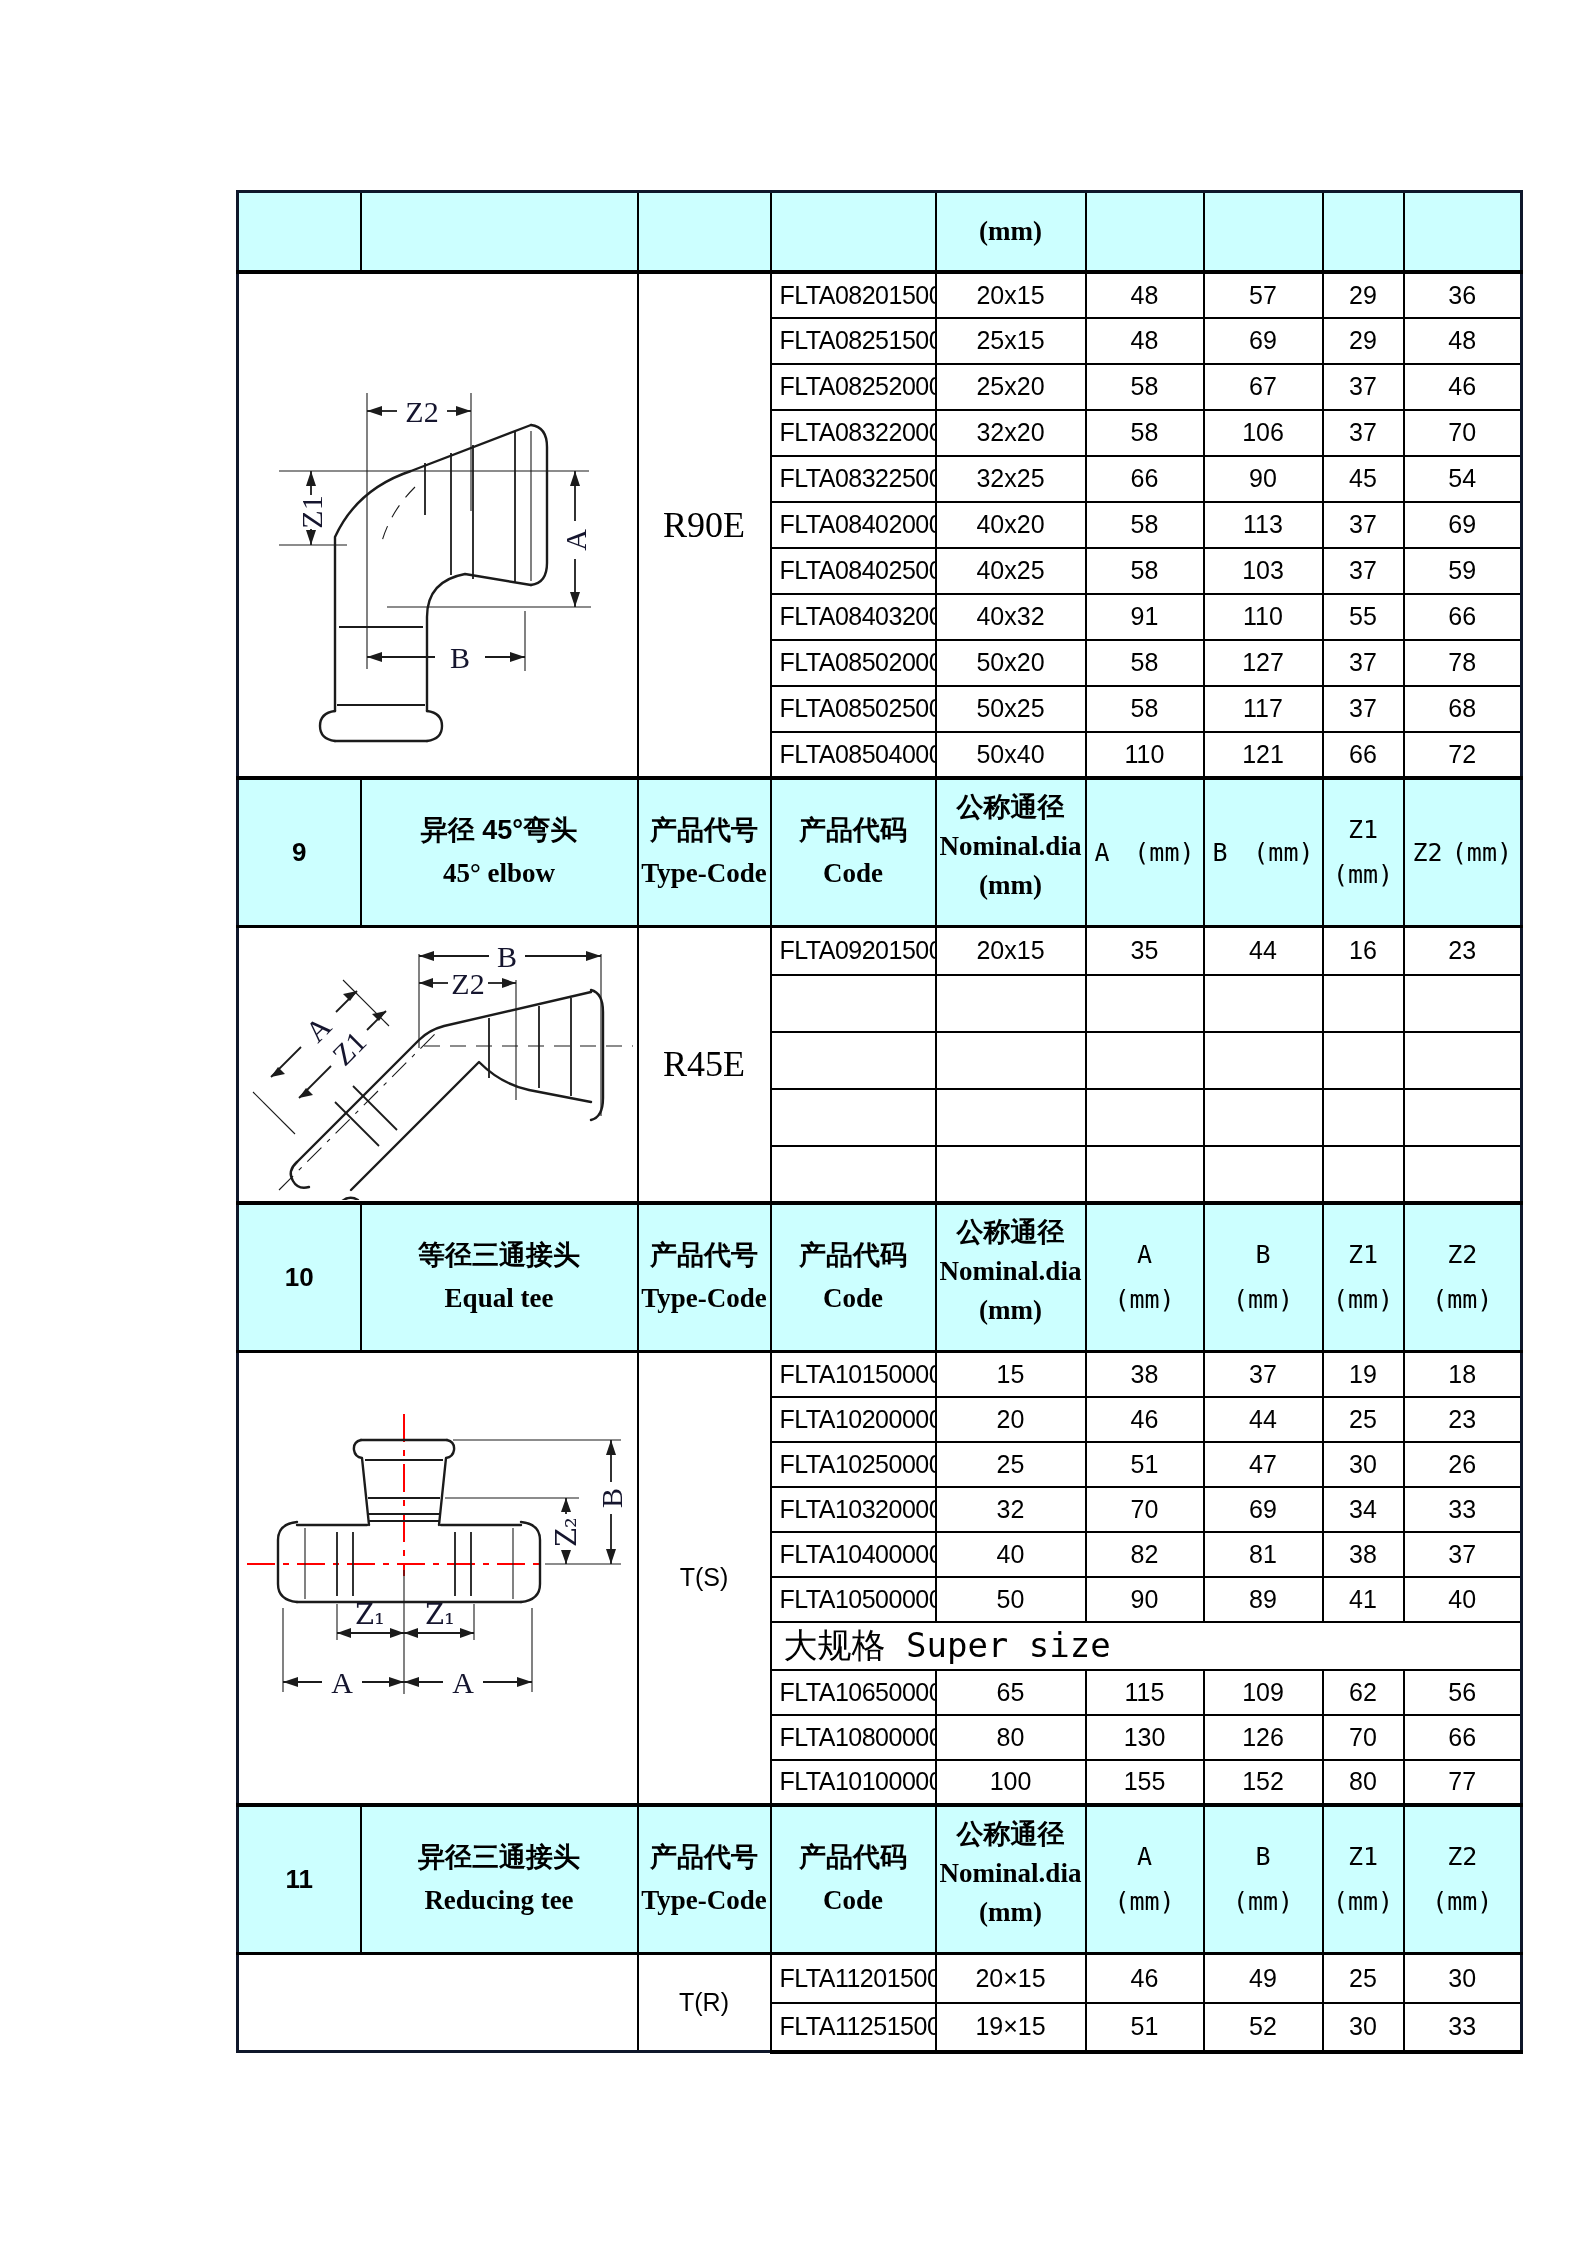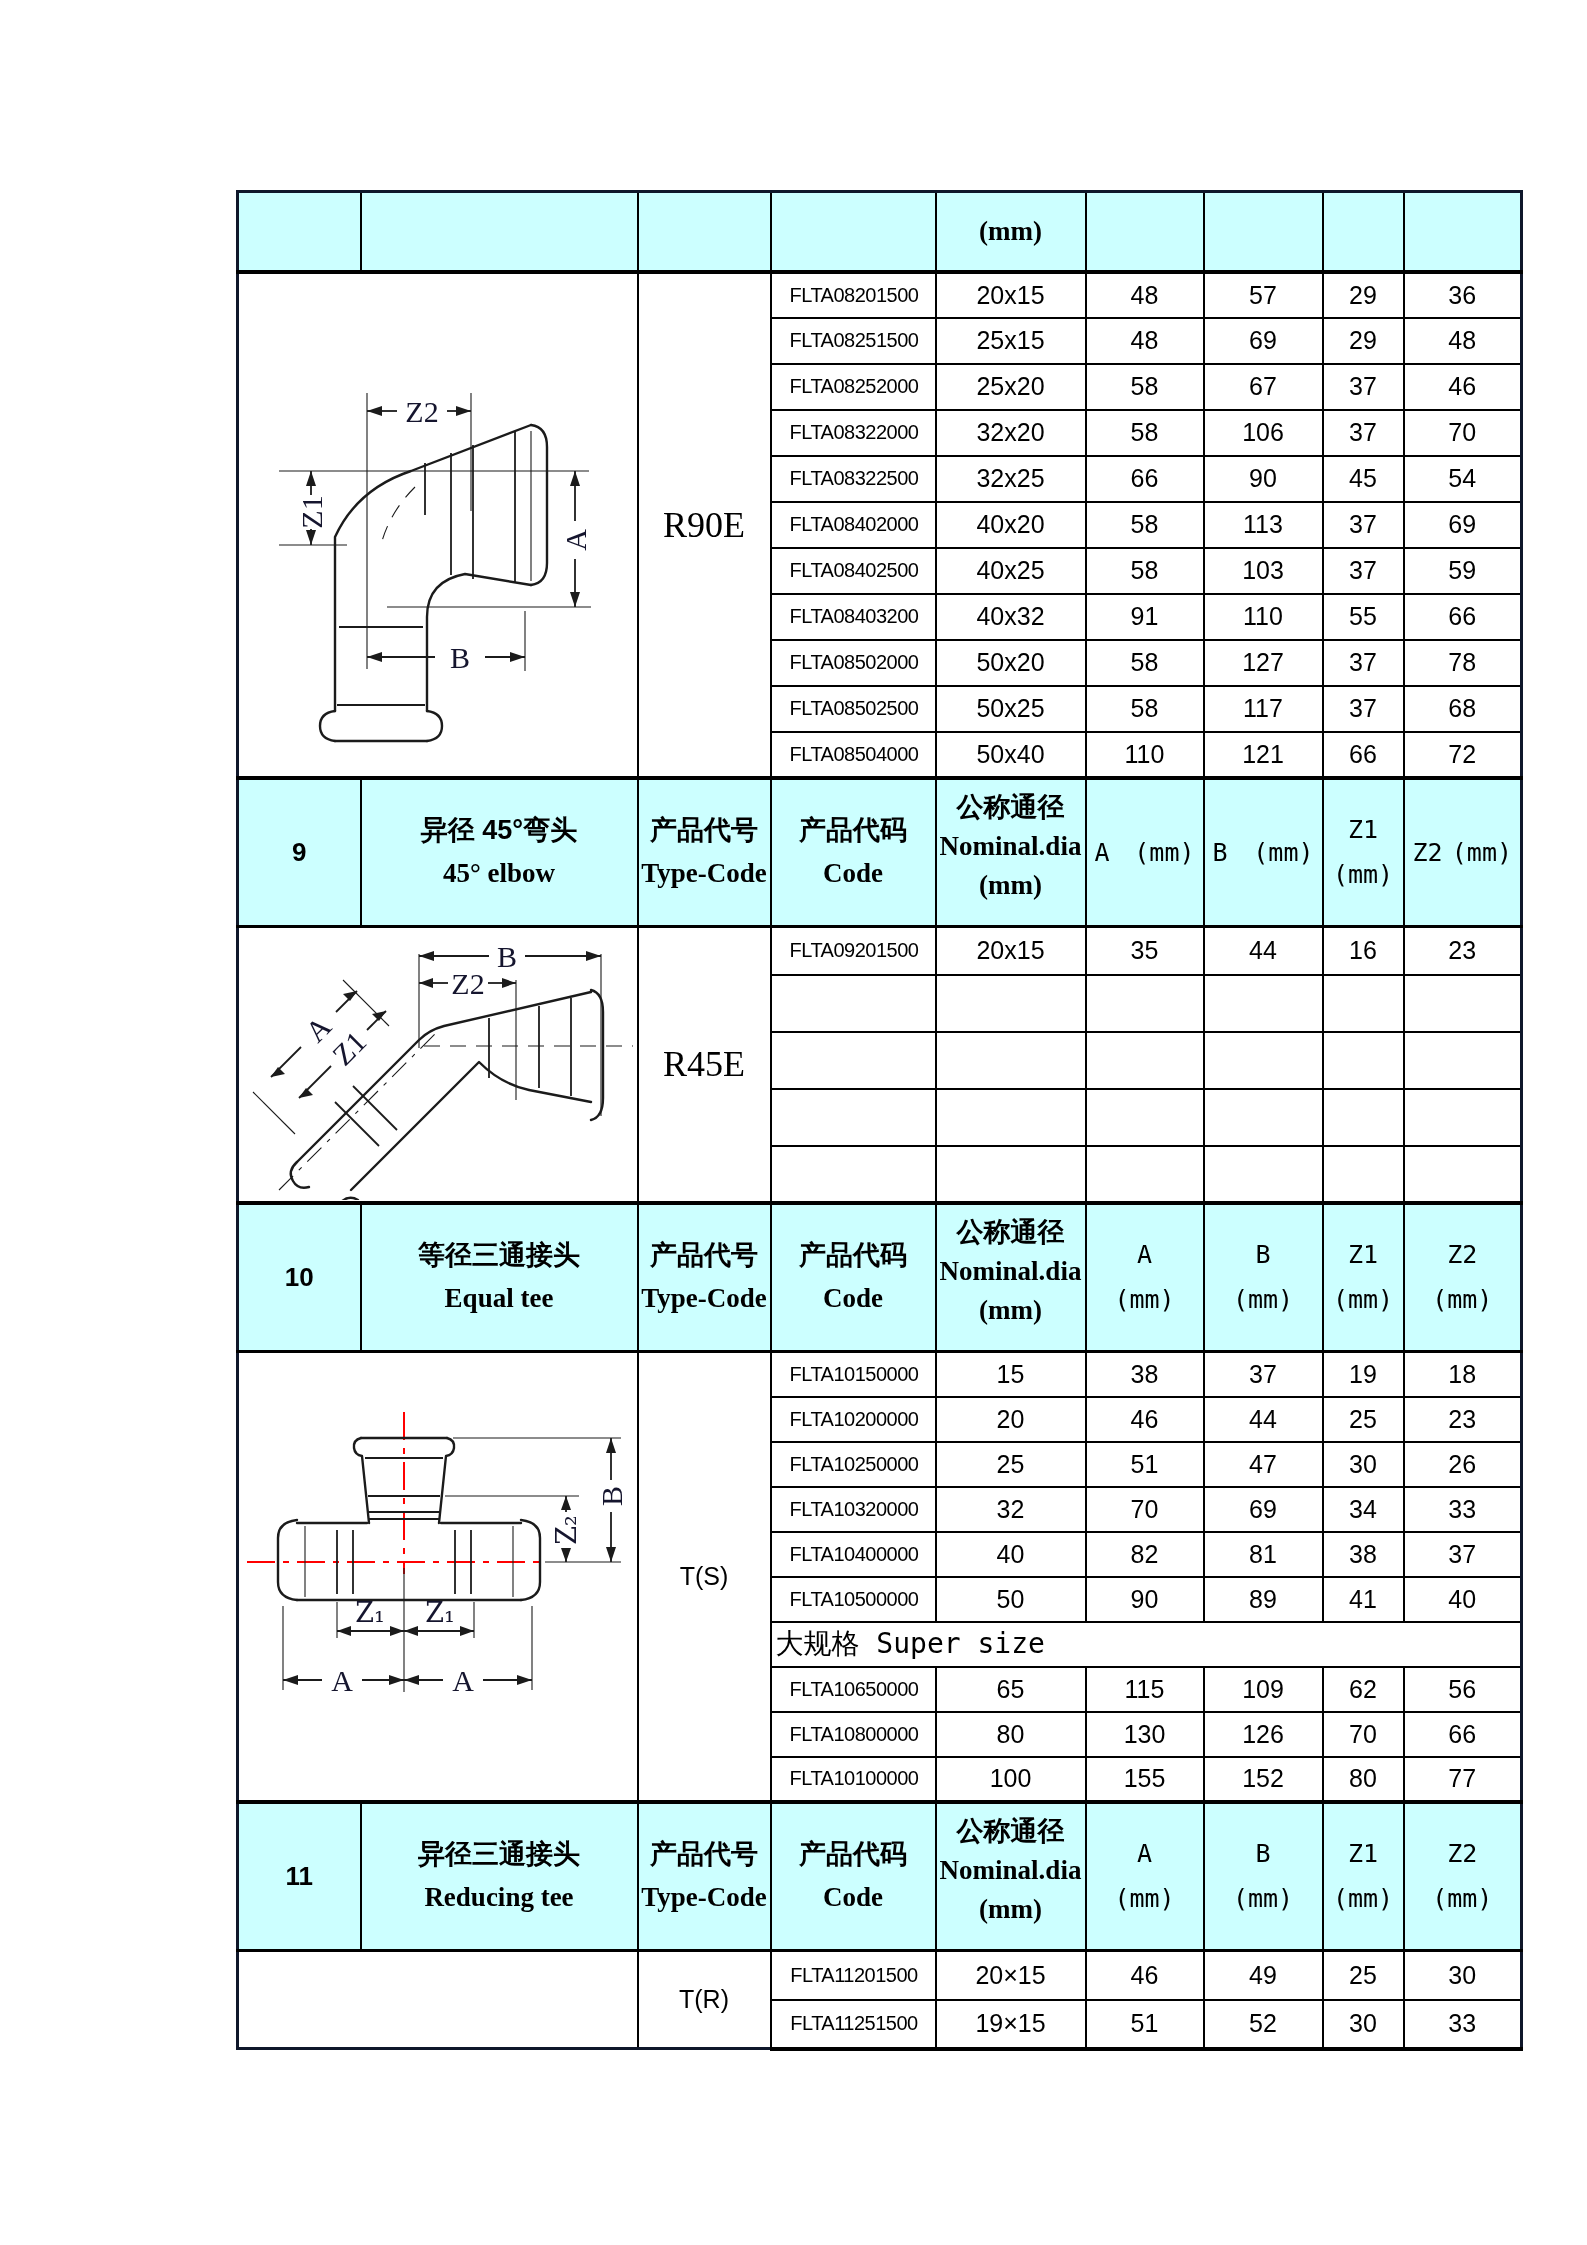--- a/index.html
+++ b/index.html
@@ -24,29 +24,29 @@
   .rh80 { height:80px; } .rh46 { height:46px; } .rh148 { height:149px; }
   .rh48 { height:48px; } .rh57 { height:57px; } .rh45 { height:45px; }
   .rh50 { height:49px; }
   
   .cn  { font-family:"Liberation Sans",sans-serif; font-weight:bold; font-size:27px; line-height:1.0; }
   .en  { font-family:"Liberation Serif",serif; font-weight:bold; font-size:27px; line-height:1.0; }
   .hdr-stack .cn { margin-bottom:16px; }
   .hdr-stack3 .cn { margin-bottom:12px; }
   .hdr-stack3 .en { margin-bottom:12px; }
   .num-hdr { font-family:"Liberation Sans",sans-serif; font-weight:bold; font-size:26px; }
-  .code { font-family:"Liberation Sans",sans-serif; font-size:20px; text-align:center; padding-left:2px; letter-spacing:-0.5px; }
+  .code { font-family:"Liberation Sans",sans-serif; font-size:25px; text-align:right; padding-left:8px; letter-spacing:-0.5px; }
   .num  { font-family:"Liberation Sans",sans-serif; font-size:25px; }
   .tc   { font-family:"Liberation Serif",serif; font-size:36px; }
   .tcm  { font-family:Liberation Sans, sans-serif; font-size:25px; }
   .mono-stack { font-family:"DejaVu Sans Mono",monospace; font-size:25px; }
   .mono-stack div:first-child { margin-bottom:16px; }
   .dimflex { display:flex; justify-content:space-between; align-items:center;
              padding:0 8px; font-family:"DejaVu Sans Mono",monospace; font-size:25px; }
-  .super { text-align:left; padding-left:4px; font-family:"DejaVu Sans Mono",monospace; font-size:28px; }
+  .super { text-align:left; padding-left:12px; font-family:"DejaVu Sans Mono",monospace; font-size:34px; }
   .draw { background:#fff; }
   .draw svg { display:block; margin:0 auto; }
   
   .out  { fill:none; stroke:#1b1b1b; stroke-width:2.4; stroke-linecap:round; stroke-linejoin:round; }
   .dim  { fill:none; stroke:#1b1b1b; stroke-width:1.8; }
   .thin { fill:none; stroke:#1b1b1b; stroke-width:1.1; }
   .ah   { fill:#1b1b1b; stroke:none; }
   .red  { fill:none; stroke:#ff0000; stroke-width:2; }
   .lbl  { font-family:"Liberation Serif",serif; font-size:30px; fill:#15152e; }
   .lbls { font-family:"DejaVu Serif",serif; font-size:27px; fill:#15152e; }

